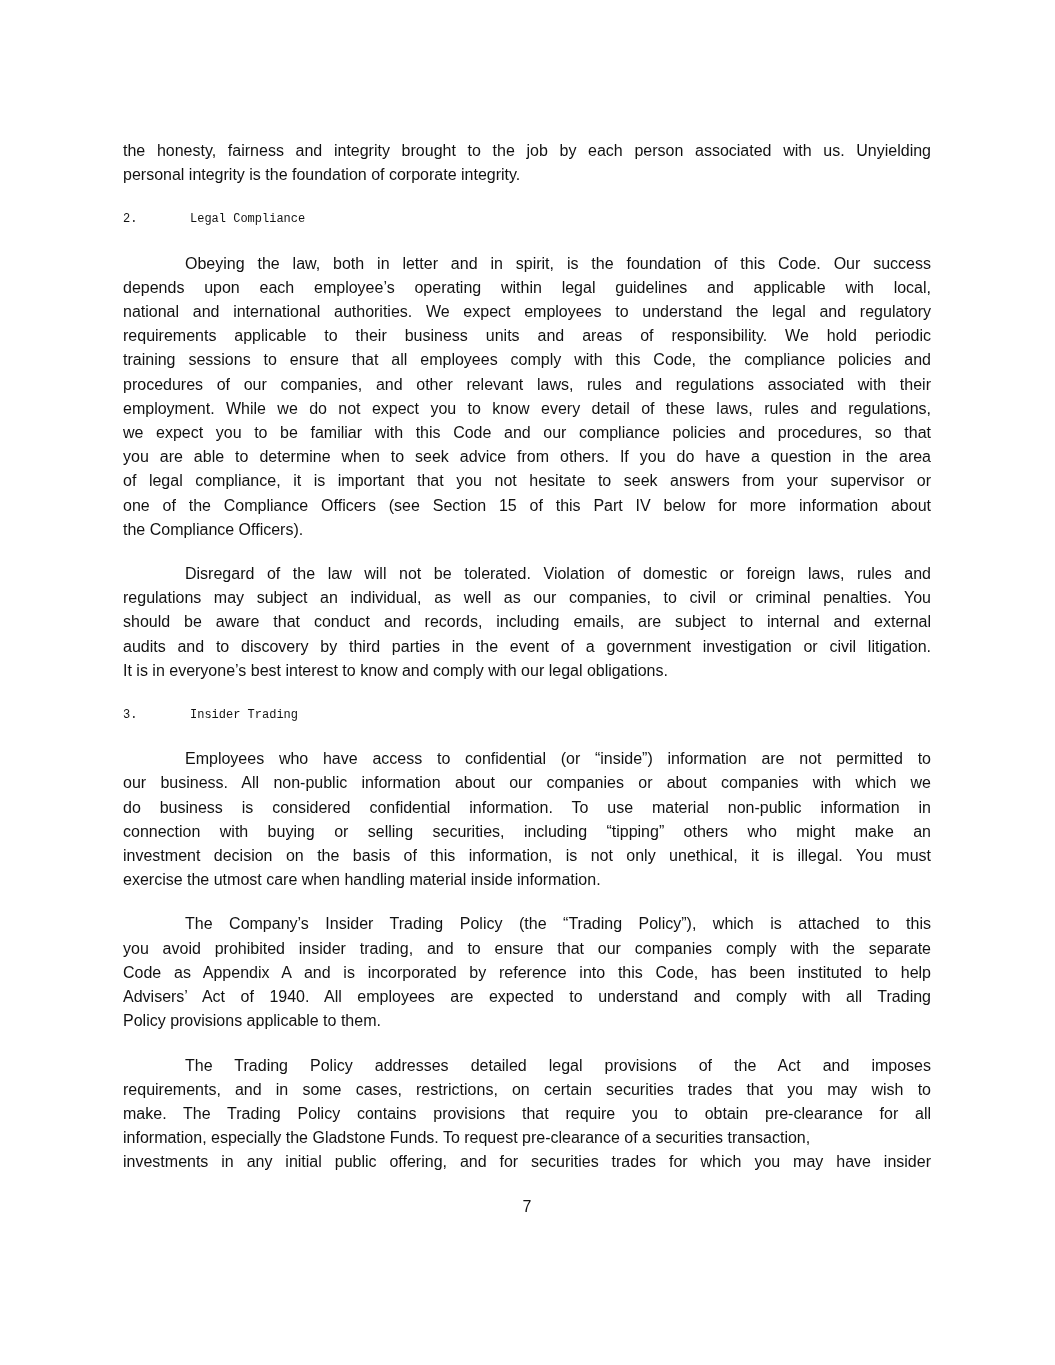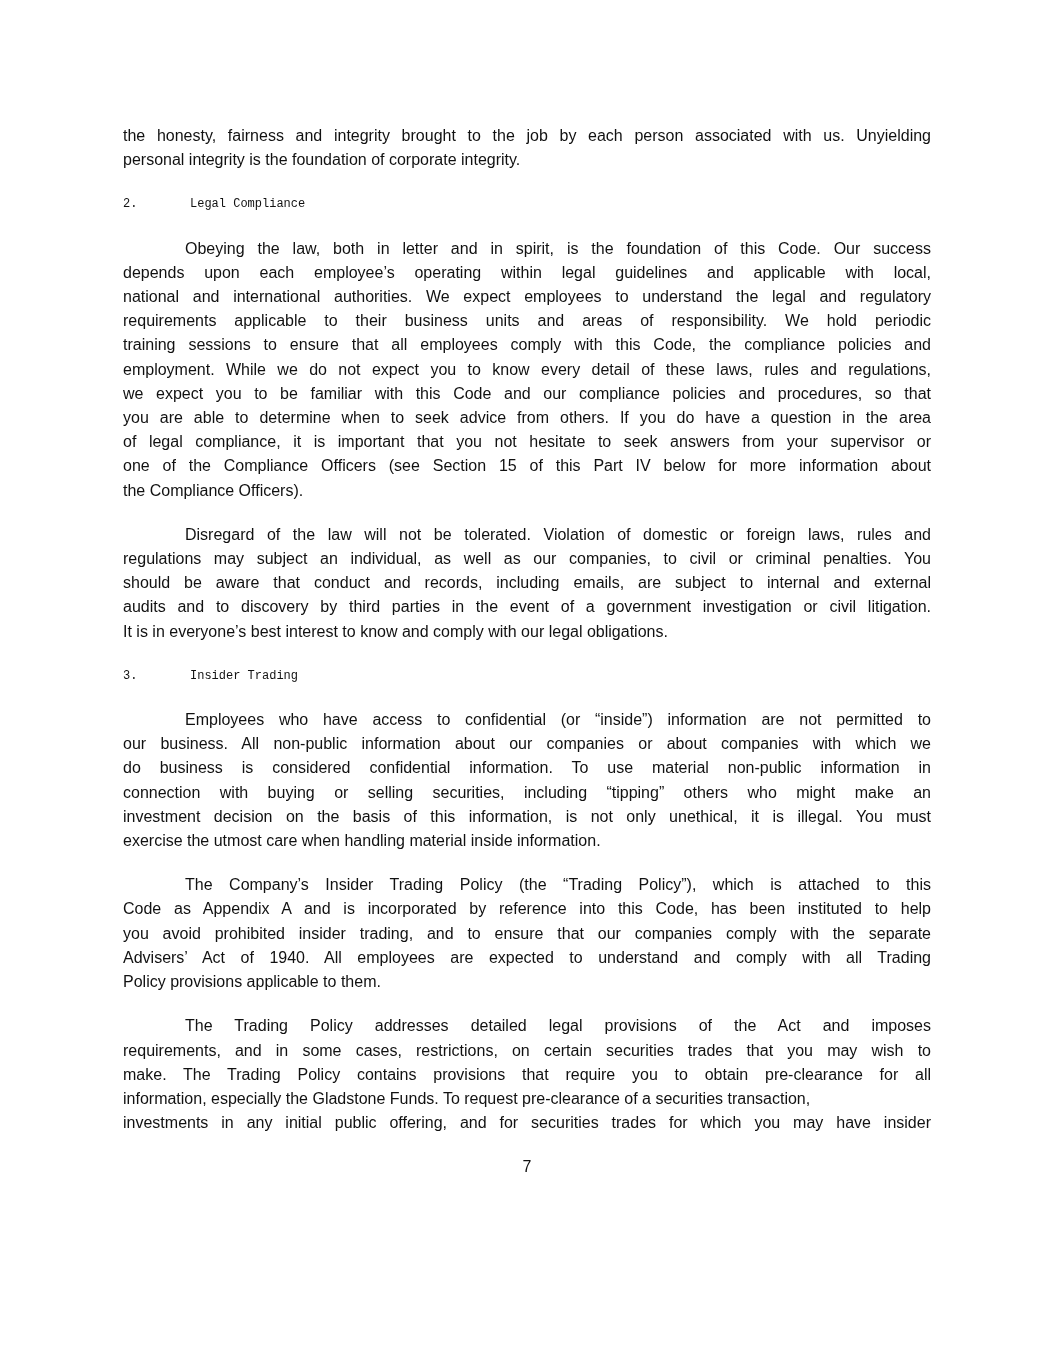--- a/index.html
+++ b/index.html
@@ -16,21 +16,21 @@
     color: #111111;
     font-family: "Liberation Sans", "DejaVu Sans", sans-serif;
   }
   .content {
     position: absolute;
     left: 123px;
     top: 124px;
     width: 808px;
   }
   .para {
-    margin: 0 0 20px 0;
+    margin: 15px 0 20px 0;
   }
   .line {
     font-size: 16px;
     line-height: 24.2px;
     text-align: justify;
     text-align-last: justify;
   }
   .line.last {
     text-align-last: left;
   }
@@ -65,20 +65,21 @@
         <div class="line">the honesty, fairness and integrity brought to the job by each person associated with us.  Unyielding</div>
         <div class="line last">personal integrity is the foundation of corporate integrity.</div>
       </div>
       <div class="heading"><span class="h-num">2.</span><span>Legal Compliance</span></div>
       <div class="para">
         <div class="line indent">Obeying the law, both in letter and in spirit, is the foundation of this Code.  Our success</div>
         <div class="line">depends upon each employee’s operating within legal guidelines and applicable with local,</div>
         <div class="line">national and international authorities.  We expect employees to understand the legal and regulatory</div>
         <div class="line">requirements applicable to their business units and areas of responsibility.  We hold periodic</div>
         <div class="line">training sessions to ensure that all employees comply with this Code, the compliance policies and</div>
+        <div class="line">procedures of our companies, and other relevant laws, rules and regulations associated with their</div>
         <div class="line">employment.  While we do not expect you to know every detail of these laws, rules and regulations,</div>
         <div class="line">we expect you to be familiar with this Code and our compliance policies and procedures, so that</div>
         <div class="line">you are able to determine when to seek advice from others.  If you do have a question in the area</div>
         <div class="line">of legal compliance, it is important that you not hesitate to seek answers from your supervisor or</div>
         <div class="line">one of the Compliance Officers (see Section 15 of this Part IV below for more information about</div>
         <div class="line last">the Compliance Officers).</div>
       </div>
       <div class="para">
         <div class="line indent">Disregard of the law will not be tolerated.  Violation of domestic or foreign laws, rules and</div>
         <div class="line">regulations may subject an individual, as well as our companies, to civil or criminal penalties.  You</div>
@@ -90,22 +91,22 @@
       <div class="para">
         <div class="line indent">Employees who have access to confidential (or “inside”) information are not permitted to</div>
         <div class="line">our business.  All non-public information about our companies or about companies with which we</div>
         <div class="line">do business is considered confidential information.  To use material non-public information in</div>
         <div class="line">connection with buying or selling securities, including “tipping” others who might make an</div>
         <div class="line">investment decision on the basis of this information, is not only unethical, it is illegal.  You must</div>
         <div class="line last">exercise the utmost care when handling material inside information.</div>
       </div>
       <div class="para">
         <div class="line indent">The Company’s Insider Trading Policy (the “Trading Policy”), which is attached to this</div>
+        <div class="line">you avoid prohibited insider trading, and to ensure that our companies comply with the separate</div>
         <div class="line">Code as Appendix A and is incorporated by reference into this Code, has been instituted to help</div>
-        <div class="line">you avoid prohibited insider trading, and to ensure that our companies comply with the separate</div>
         <div class="line">Advisers’ Act of 1940.  All employees are expected to understand and comply with all Trading</div>
         <div class="line last">Policy provisions applicable to them.</div>
       </div>
       <div class="para">
         <div class="line indent">The Trading Policy addresses detailed legal provisions of the Act and imposes</div>
         <div class="line">requirements, and in some cases, restrictions, on certain securities trades that you may wish to</div>
         <div class="line">make. The Trading Policy contains provisions that require you to obtain pre-clearance for all</div>
         <div class="line last">information, especially the Gladstone Funds. To request pre-clearance of a securities transaction,</div>
         <div class="line">investments in any initial public offering, and for securities trades for which you may have insider</div>
       </div>

